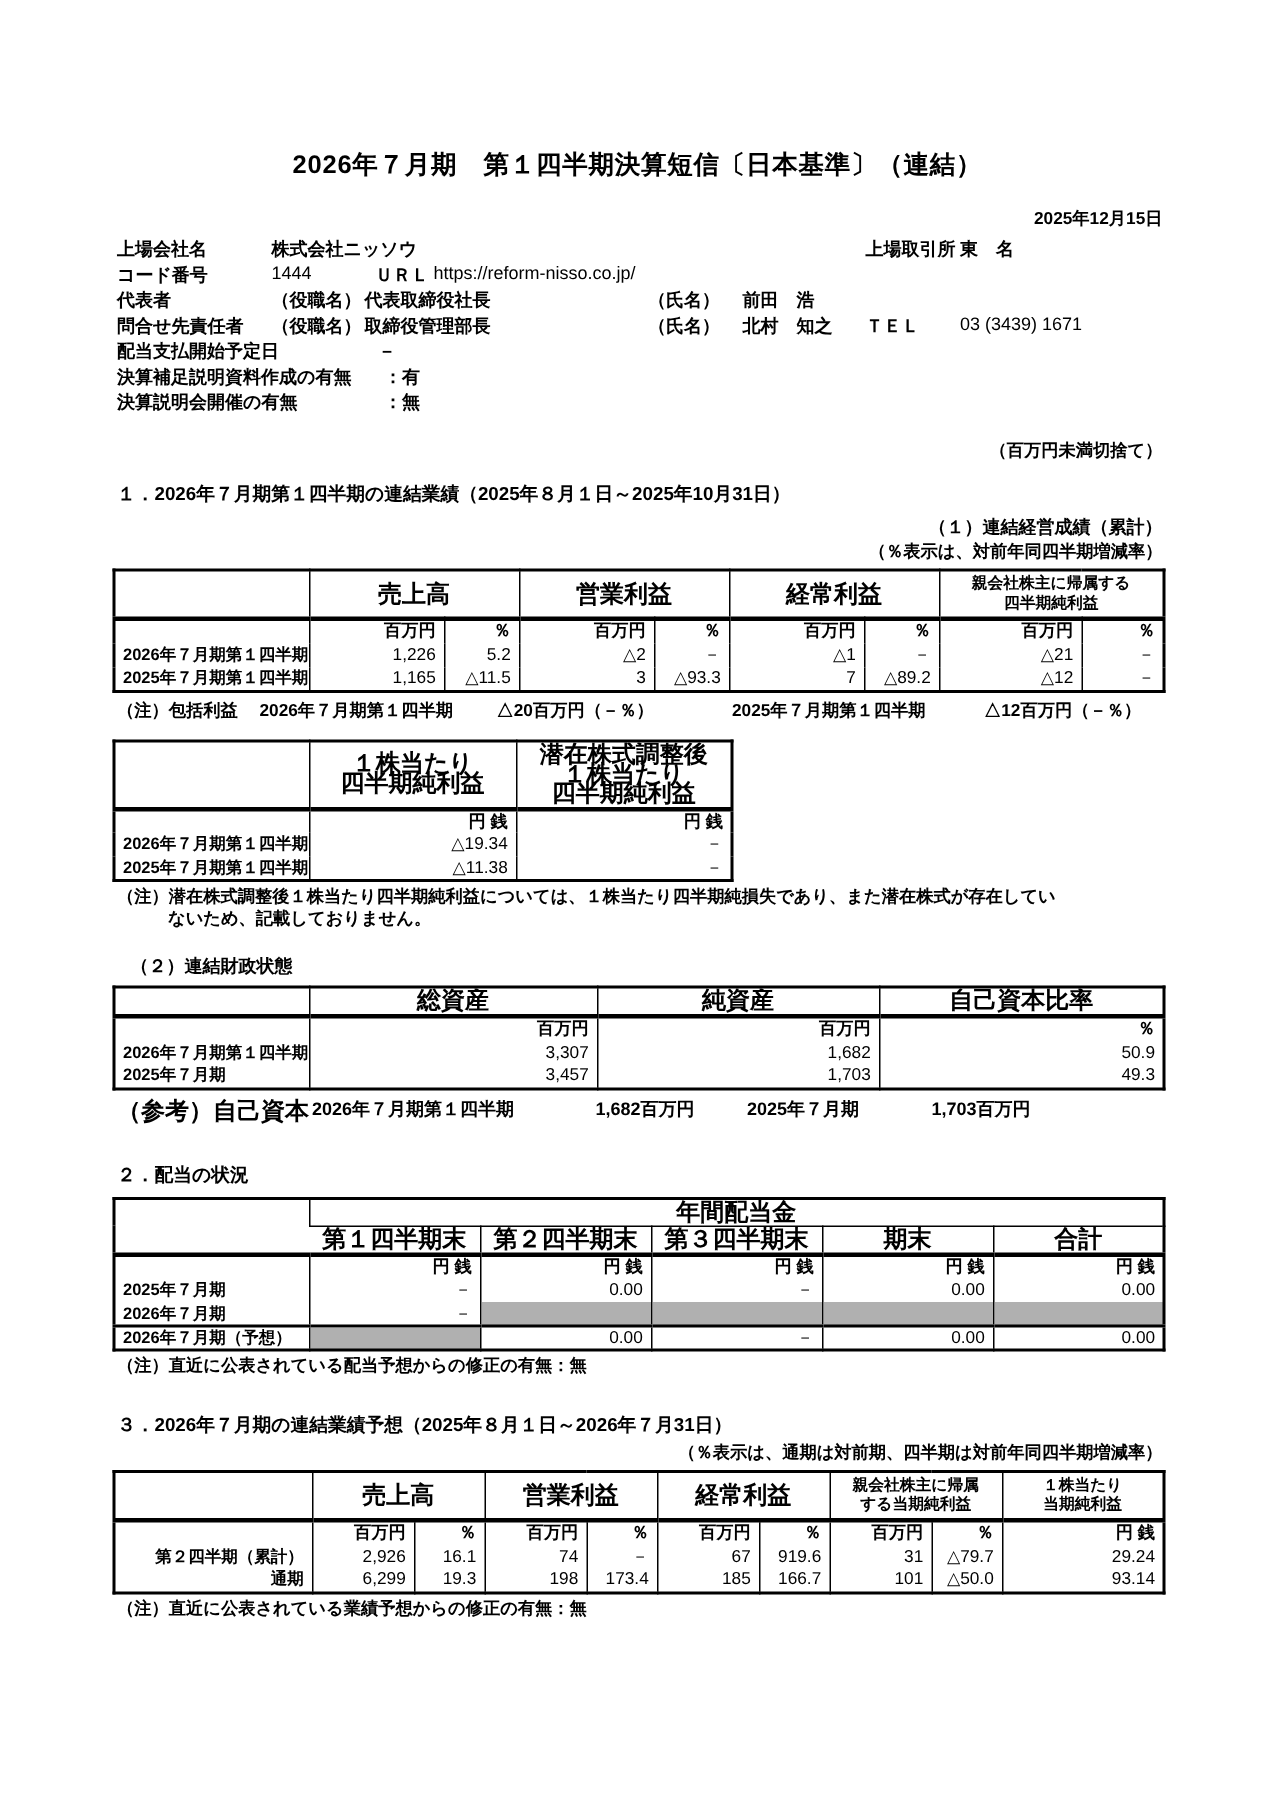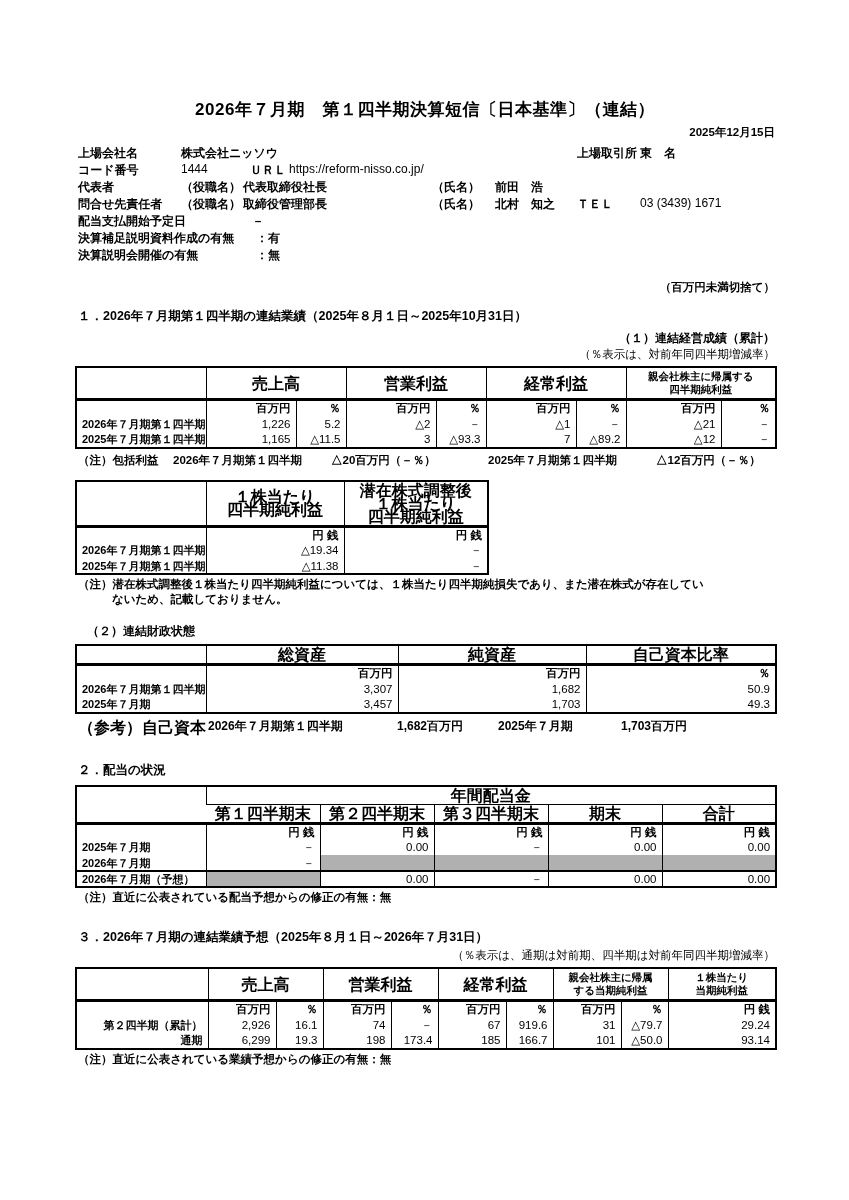--- a/index.html
+++ b/index.html
@@ -9,21 +9,21 @@
     font-family: "Liberation Sans", sans-serif;
     -webkit-font-smoothing: antialiased;
   }
   .page { position: relative; width: 786px; height: 1200px; overflow: hidden; }
   .content { position: absolute; left: 75px; top: 0; width: 700px; }
 
   .doc-title {
     margin-top: 98px; text-align: center;
     font-size: 17px; font-weight: bold; letter-spacing: 0.5px;
   }
-  .doc-date { margin-top: 4px; text-align: right; font-size: 11.5px; font-weight: bold; }
+  .doc-date { margin-top: 17px; text-align: right; font-size: 11.5px; font-weight: bold; }
 
   .info-block { margin-top: 4px; }
   .irow { position: relative; height: 17px; font-size: 12px; font-weight: bold; white-space: nowrap; }
   .irow span { position: absolute; top: 1px; }
   .pos-label { left: 3px; }
   .pos-val   { left: 106px; }
   .pos-role  { left: 168px; }
   .pos-name-label { left: 357px; }
   .pos-name  { left: 420px; }
   .pos-right-label { left: 502px; }
@@ -33,21 +33,21 @@
   .pos-dash  { left: 177px; }
   .pos-colon { left: 181px; }
   .pos-yesno { left: 193px; }
   .num-normal { font-weight: normal; }
 
   .rounding-note { margin-top: 17px; text-align: right; font-size: 11.5px; font-weight: bold; }
 
   .sec-heading { font-size: 12.5px; font-weight: bold; padding-left: 3px; white-space: nowrap; }
   .sub-row { display: flex; justify-content: space-between; align-items: flex-end; }
   .sub-heading { font-size: 12px; font-weight: bold; padding-left: 12px; }
-  .pct-note { font-size: 11.5px; font-weight: normal; text-align: right; }
+  .pct-note { font-size: 11.5px; font-weight: bold; text-align: right; }
 
   table.t {
     border-collapse: collapse; table-layout: fixed;
     border: 2px solid #000; font-size: 11.5px; width: 700px;
   }
   table.t th, table.t td {
     border-left: 1px solid #000; overflow: hidden; white-space: nowrap;
     padding: 0 5px; vertical-align: middle;
   }
   table.t th:first-child, table.t td:first-child { border-left: none; }

